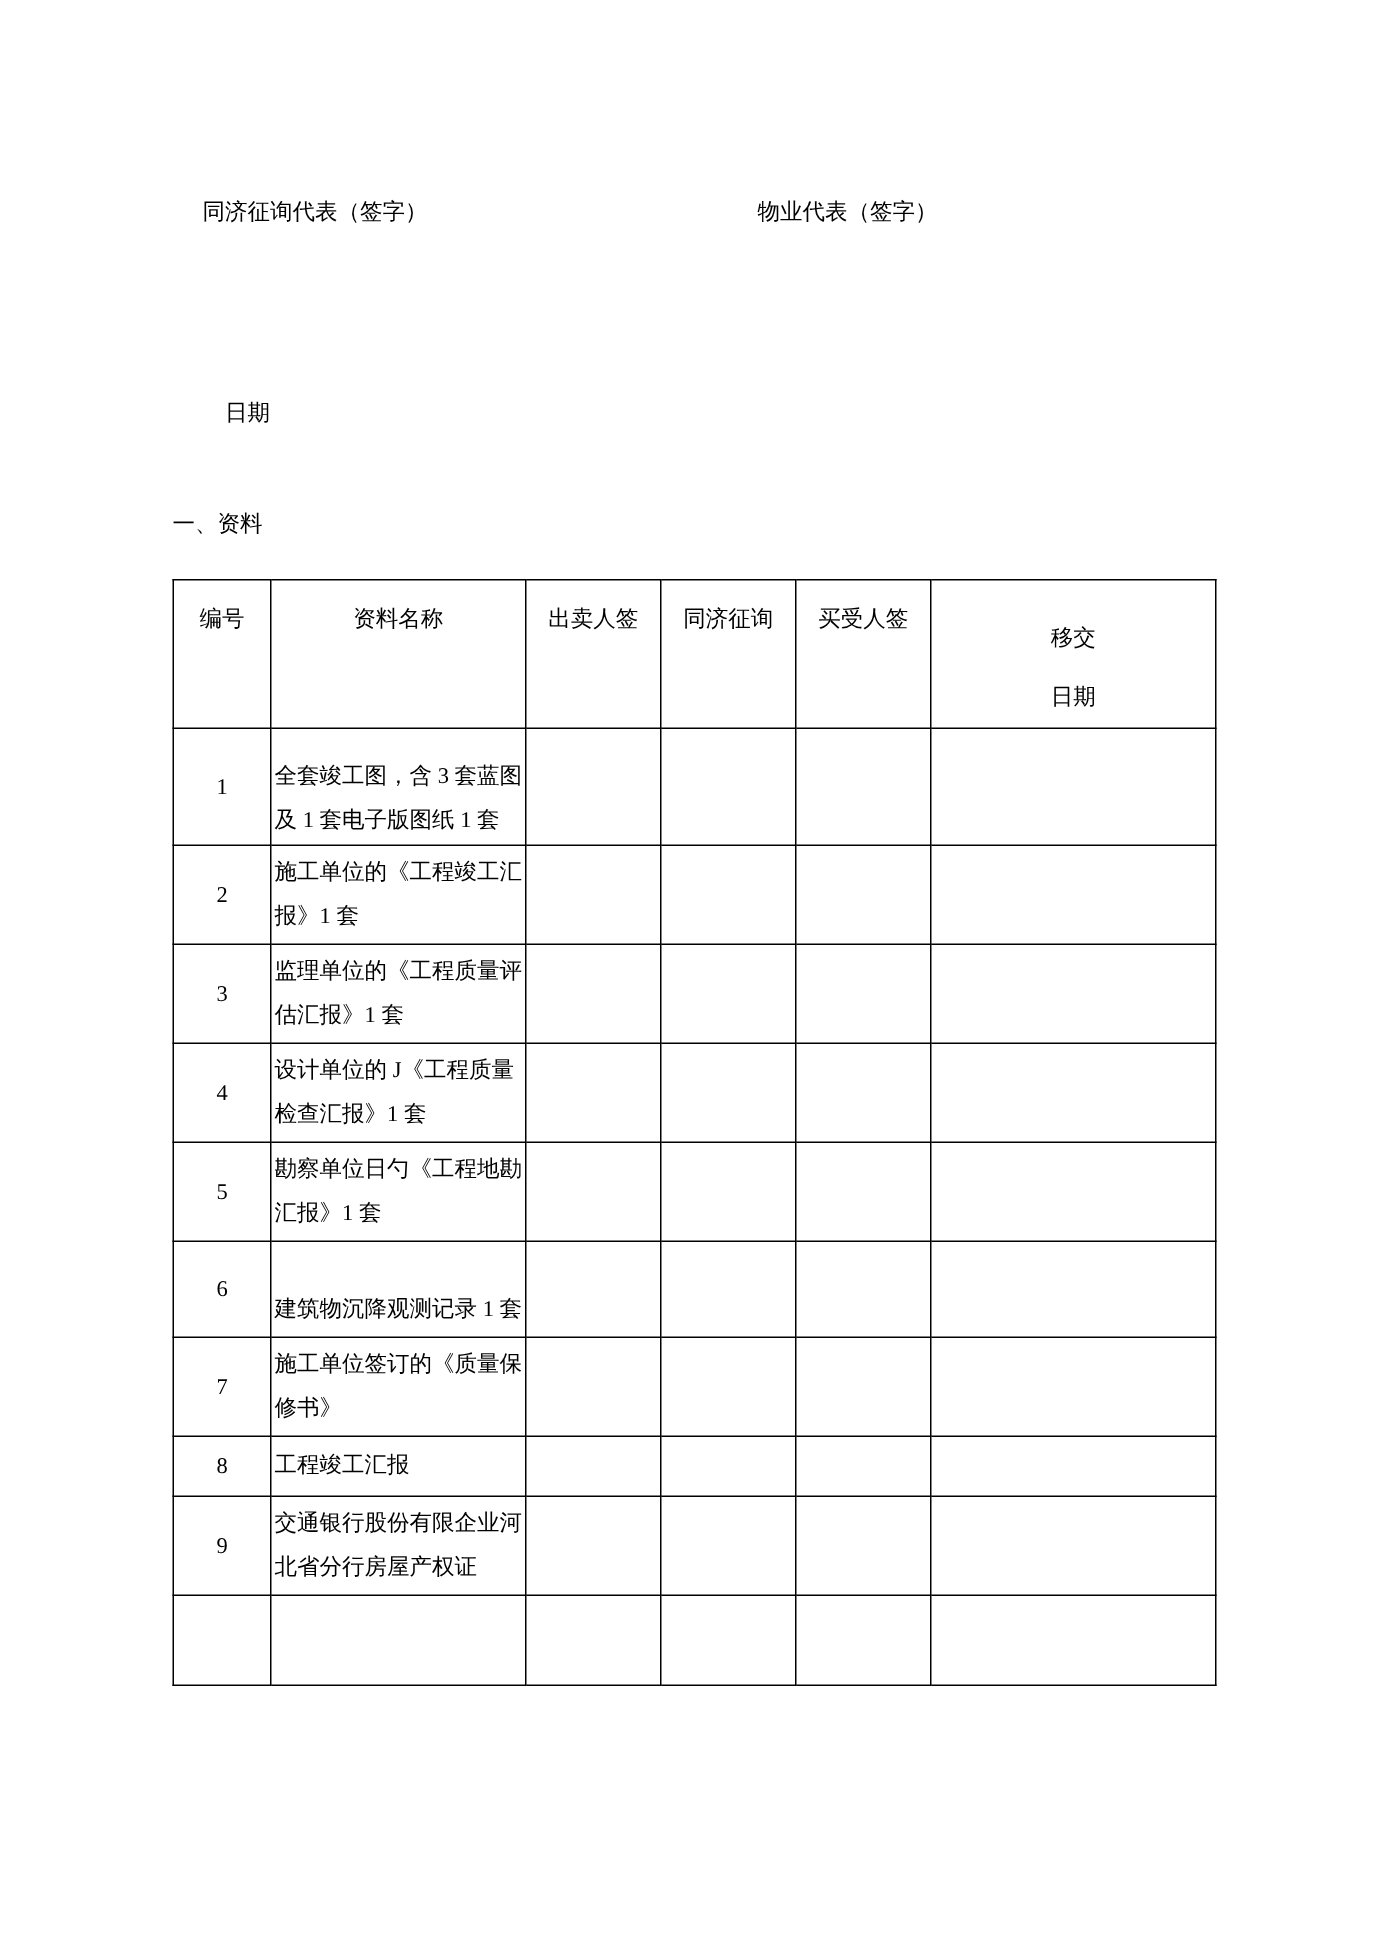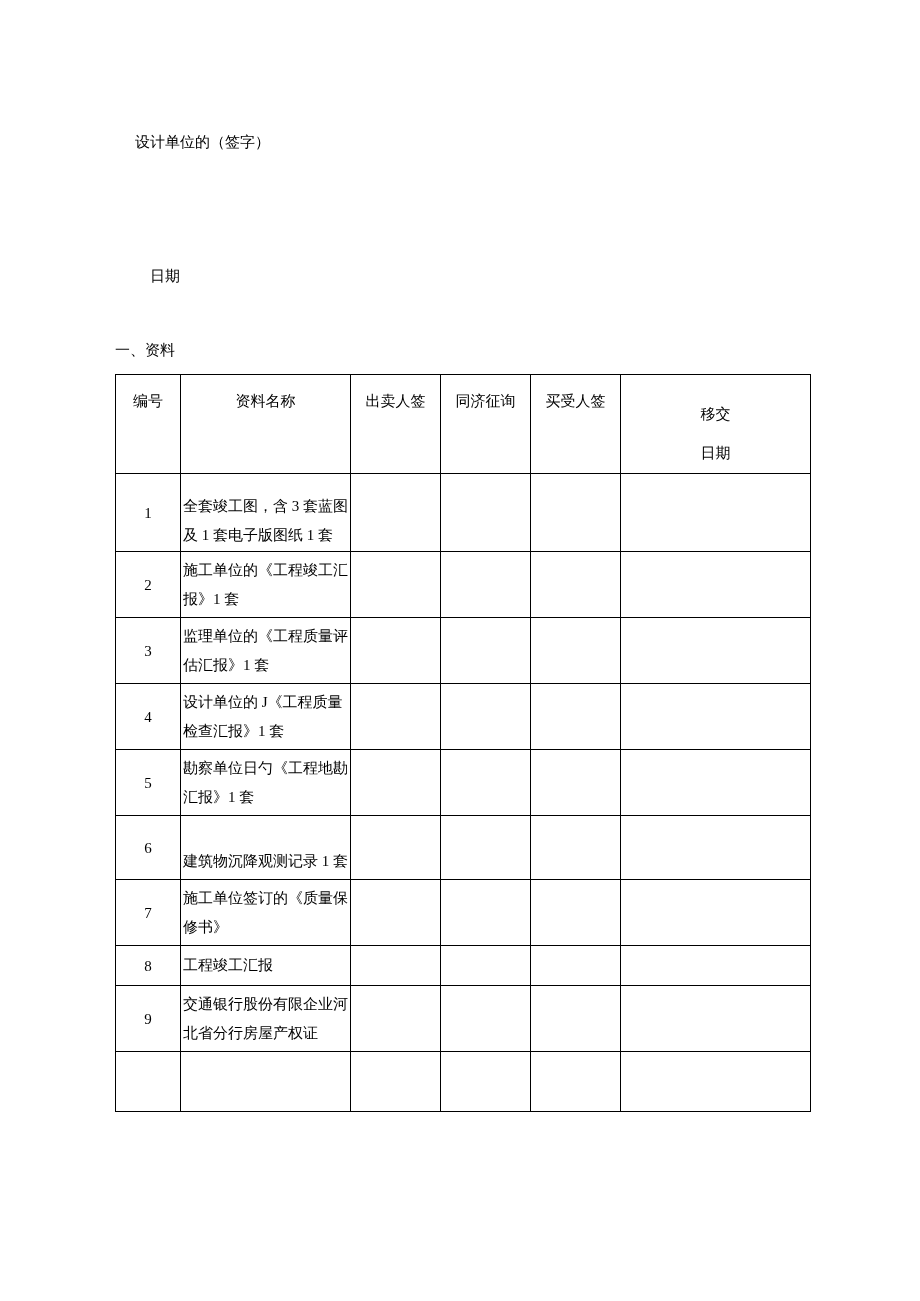--- a/index.html
+++ b/index.html
@@ -33,21 +33,21 @@
       margin-left: 35px;
       margin-bottom: 50px;
     }
     .date-left {
       width: 370px;
     }
     .date-right {
       flex: 1;
     }
     .section-heading {
-      margin-bottom: 12px;
+      margin-bottom: 24px;
     }
     table {
       border-collapse: collapse;
       width: 695px;
       table-layout: fixed;
       border-radius: 12px;
     }
     th, td {
       border: 1px solid #000;
       font-weight: normal;
@@ -96,21 +96,22 @@
     tr.r8 td { height: 40px; }
     tr.r8 td.name-cell { vertical-align: middle; }
     tr.r9 td { height: 56px; }
     tr.r9 td.name-cell { vertical-align: middle; }
     tr.r10 td { height: 60px; }
   </style>
 </head>
 <body>
 
 <div class="sig-row">
-  <div class="sig-left">设计单位的（签字）</div>
+  <div class="sig-left">同济征询代表（签字）</div>
+  <div class="sig-right">物业代表（签字）</div>
 </div>
 
 <div class="date-row">
   <div class="date-right">日期</div>
 </div>
 
 <div class="section-heading">一、资料</div>
 
 <table>
   <colgroup>

